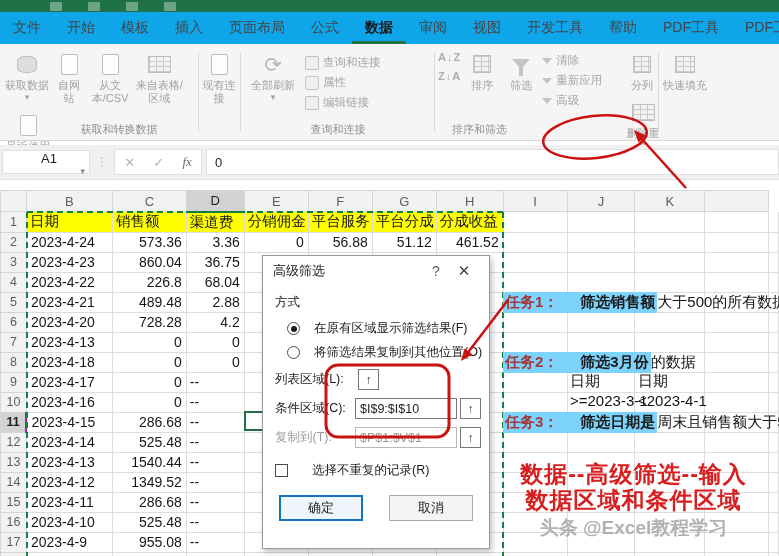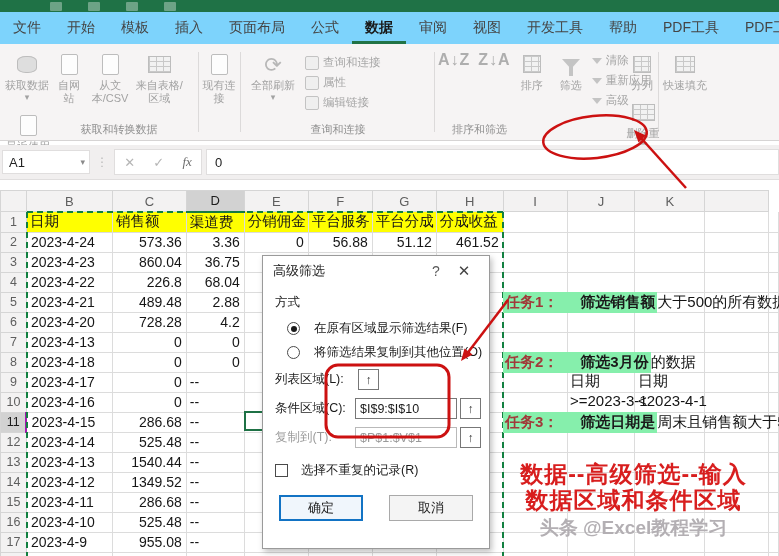--- a/index.html
+++ b/index.html
@@ -5,21 +5,21 @@
   html,body{margin:0;padding:0;background:#fff;}
   .app{position:relative;width:779px;height:556px;overflow:hidden;
        font-family:"Liberation Sans",sans-serif;background:#fff;}
 
   
   .titlebar{position:absolute;left:0;top:0;width:779px;height:12px;background:#1f7246;}
   .titlebar .qat{position:absolute;left:50px;top:2px;display:flex;gap:26px;}
   .titlebar .qat i{display:block;width:12px;height:9px;background:rgba(255,255,255,.35);border-radius:1px;}
 
   
-  .tabs{position:absolute;left:0;top:12px;width:779px;height:32px;background:#7dd3fc;
+  .tabs{position:absolute;left:0;top:12px;width:779px;height:32px;background:#0ea5e9;
         display:flex;align-items:stretch;border-bottom:6px solid #6d28d9;}
   .tab{padding:0 13px;display:flex;align-items:center;font-size:14px;color:#454545;white-space:nowrap;cursor:default;}
   .tab.active{color:#191919;font-weight:bold;box-shadow:inset 0 -3px 0 #217346;}
 
   
   .ribbon{position:absolute;left:0;top:44px;width:779px;height:96px;background:#f6f4f4;
           border-bottom:1px solid #d6d4d4;color:#a2a2a2;font-size:11px;}
   .rgroup{position:absolute;top:0;height:96px;}
   .rgroup .glabel{position:absolute;left:0;right:0;bottom:3px;text-align:center;font-size:11px;color:#8f8f8f;}
   .gdiv{position:absolute;top:8px;bottom:8px;width:1px;background:#dcdada;}
@@ -34,60 +34,60 @@
   .ifile{width:15px;height:19px;background:#fdfdfd;border:1px solid #bdbdbd;border-radius:2px;}
   .itbl{width:21px;height:15px;border:1px solid #bdbdbd;background:
         repeating-linear-gradient(90deg,#c9c9c9 0 1px,transparent 1px 7px),
         repeating-linear-gradient(0deg,#c9c9c9 0 1px,transparent 1px 5px),#f2f2f2;}
   .iglyph{font-size:21px;color:#b7b7b7;line-height:1;}
   .funnel{width:0;height:0;border-left:9px solid transparent;border-right:9px solid transparent;
           border-top:10px solid #c4c4c4;position:relative;}
   .funnel::after{content:"";position:absolute;left:-2px;top:-2px;width:4px;height:9px;background:#c4c4c4;}
   .minifunnel{width:0;height:0;border-left:5px solid transparent;border-right:5px solid transparent;
           border-top:6px solid #c4c4c4;display:inline-block;}
-  .azcol{display:inline-flex;flex-direction:row;gap:8px;margin-top:8px;vertical-align:top;color:#aeaeae;
-         font-size:16px;font-weight:bold;line-height:1;}
+  .azcol{display:inline-flex;flex-direction:column;gap:8px;margin-top:8px;vertical-align:top;color:#aeaeae;
+         font-size:11px;font-weight:bold;line-height:1;}
   .azcol span{letter-spacing:1px;}
 
   
   .fbar{position:absolute;left:0;top:145px;width:779px;height:34px;background:#f1efef;
         display:flex;align-items:center;border-bottom:1px solid #e0dede;}
   .namebox{width:88px;height:24px;background:#fff;border:1px solid #e0dede;margin-left:2px;
-           display:flex;align-items:center;font-size:13px;color:#222;padding-left:6px;box-sizing:border-box;}
+           display:flex;align-items:center;font-size:13px;color:#222;padding-left:6px;box-sizing:border-box;flex-direction:column;}
   .namebox .dd{margin-left:auto;margin-right:4px;color:#8a8a8a;font-size:9px;}
   .fdots{color:#b9b9b9;padding:0 6px;font-size:12px;}
   .fbtns{width:86px;height:24px;background:#fff;border:1px solid #e0dede;display:flex;align-items:center;
          justify-content:space-around;color:#b5b5b5;font-size:13px;}
   .fbtns .fx{font-style:italic;font-family:"Liberation Serif",serif;color:#6d6d6d;}
   .fval{flex:1;height:24px;background:#fff;border:1px solid #e0dede;margin-left:4px;
         display:flex;align-items:center;font-size:13px;color:#222;padding-left:8px;}
 
   
   .grid{position:absolute;left:0;top:190px;border-collapse:collapse;table-layout:fixed;}
   .grid td,.grid th{padding:0;margin:0;overflow:hidden;white-space:nowrap;box-sizing:border-box;}
   .grid th{height:21px;background:#f3f2f2;border:1px solid #d5d5d5;font-weight:normal;
            font-size:13px;color:#5e5e5e;}
   .grid th.corner{background:#f3f2f2;}
   .grid th.sel{background:#d2d2d2;color:#1d1d1d;border-bottom:2px solid #1e7145;}
   .grid td{height:20px;border-right:1px solid #dcdcdc;border-bottom:1px solid #dcdcdc;
            font-size:14px;color:#161616;background:#fff;}
   .grid td.rn{background:#f3f2f2;border:1px solid #d5d5d5;text-align:center;font-size:12.5px;color:#5e5e5e;}
-  .grid td.rn.sel{background:#d2d2d2;color:#1d1d1d;border-right:2px solid #a21caf;}
+  .grid td.rn.sel{background:#d2d2d2;color:#1d1d1d;border-right:2px solid #a21caf;font-weight:bold;}
   .grid td.a{padding-left:4px;text-align:left;}
   .grid td.num{padding-right:4px;text-align:right;}
   .grid td.dash{text-align:left;padding-left:3px;}
   .grid td.y{background:#ffff00;padding-left:3px;font-size:14.5px;}
 
   
   .activecell{position:absolute;left:244px;top:411px;width:64px;height:20px;
               border:2px solid #1e7145;box-sizing:border-box;z-index:3;}
 
   
   .ovl{position:absolute;z-index:3;white-space:nowrap;font-size:15px;color:#141414;}
-  .yhl{background:#86efac;display:inline-block;padding:1px 2px;}
+  .yhl{background:#7dd3fc;display:inline-block;padding:1px 2px;}
   .tklabel{color:#a03a3a;font-weight:bold;}
   .tkhl{font-weight:bold;color:#1a1a1a;}
   .gapsp{display:inline-block;width:22px;}
   .redline{position:absolute;left:488px;top:461px;width:291px;z-index:3;text-align:center;
            color:#d81e1e;font-weight:bold;font-size:23px;line-height:26px;letter-spacing:1px;}
   .wmark{position:absolute;left:488px;top:515px;width:291px;z-index:3;text-align:center;
          color:#b3afb3;font-weight:bold;font-size:19px;}
 
   
   .dlg{position:absolute;left:262px;top:255px;width:228px;height:294px;background:#fff;
@@ -104,21 +104,21 @@
   .rad.on::after{content:"";position:absolute;left:2.5px;top:2.5px;width:6px;height:6px;border-radius:50%;background:#1a1a1a;}
   .frow{display:flex;align-items:center;margin:8px 0 0 12px;}
   .frow .lbl{width:80px;flex:none;}
   .frow .lbl.dis{color:#9a9a9a;}
   .fld{width:102px;height:21px;border:1px solid #777;display:flex;align-items:center;
        padding-left:4px;box-sizing:border-box;font-size:12.5px;background:#fff;}
   .fld .selval{background:#cfcfcf;}
   .fld.dis{border-color:#b9b9b9;color:#9a9a9a;}
   .rngbtn{width:21px;height:21px;border:1px solid #777;margin-left:3px;display:flex;align-items:center;
           justify-content:center;font-size:12px;color:#333;box-sizing:border-box;background:#fff;}
-  .chkrow{display:flex;align-items:center;gap:13px;margin:14px 0 0 12px;}
+  .chkrow{display:flex;align-items:center;gap:24px;margin:14px 0 0 12px;}
   .chk{width:13px;height:13px;border:1px solid #4a4a4a;display:inline-block;box-sizing:border-box;background:#fff;}
   .btnrow{display:flex;justify-content:center;gap:26px;margin-top:16px;}
   .dbtn{width:84px;height:26px;display:flex;align-items:center;justify-content:center;
         font-size:13px;background:#f4f4f4;border:1px solid #a9a9a9;box-sizing:border-box;}
   .dbtn.primary{border:2px solid #1273c4;background:#f0f6fc;}
 
   
   .undersvg{position:absolute;left:0;top:0;z-index:2;pointer-events:none;}
   .redsvg{position:absolute;left:0;top:0;z-index:9;pointer-events:none;}
 </style>

